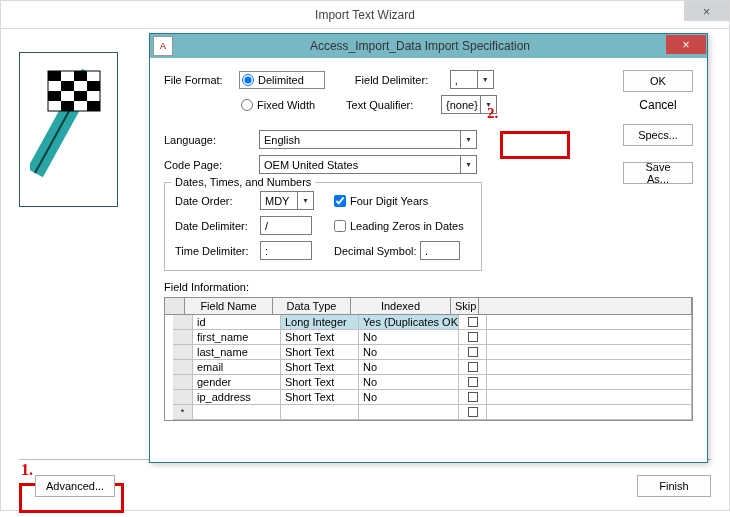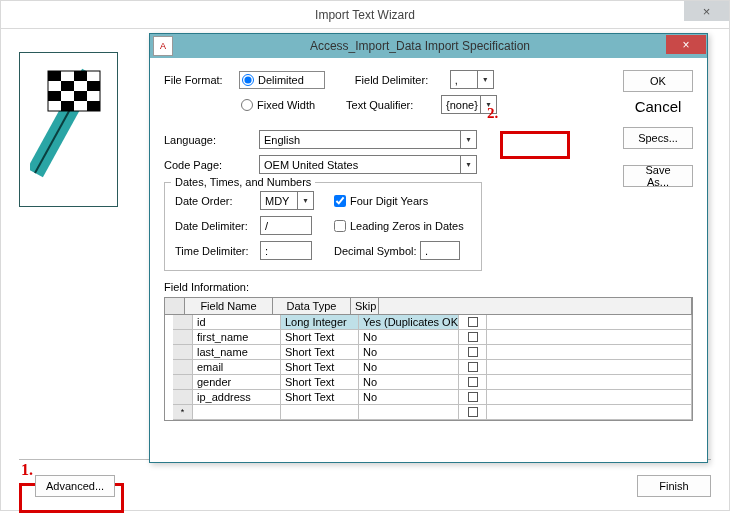--- a/index.html
+++ b/index.html
@@ -47,21 +47,21 @@
 input[type=checkbox] { width: 12px; height: 12px; margin: 0 4px 0 0; }
 
 .combo { border: 1px solid #7a7a7a; background: #fff; font-size: 11px; height: 19px; display: inline-flex; align-items: center; padding: 0 0 0 4px; position: relative; }
 .combo .arrow { border-left: 1px solid #7a7a7a; width: 16px; height: 100%; display: flex; align-items: center; justify-content: center; font-size: 8px; color: #333; margin-left: auto; }
 .combo .val { flex: 1; }
 
 .txt-input { border: 1px solid #7a7a7a; background: #fff; font-size: 11px; height: 19px; padding: 0 4px; width: 52px; }
 
 .right-buttons { position: absolute; right: 14px; top: 12px; width: 70px; display: flex; flex-direction: column; gap: 6px; }
 .right-buttons .btn { width: 70px; min-width: 70px; }
-.cancel-link { font-size: 15px; text-align: center; cursor: pointer; }
+.cancel-link { font-size: 12px; text-align: center; cursor: pointer; }
 
 .fieldset { border: 1px solid #bbb; padding: 8px 10px 10px 10px; margin-top: 8px; position: relative; }
 .fieldset-legend { position: absolute; top: -7px; left: 6px; background: #fff; padding: 0 4px; font-size: 11px; }
 
 .field-info-lbl { margin-top: 10px; margin-bottom: 4px; }
 
 .grid { border: 1px solid #909090; width: 100%; font-size: 11px; }
 .grid-head { display: flex; background: #f2f2f2; border-bottom: 1px solid #909090; }
 .grid-head div { border-right: 1px solid #909090; padding: 2px 4px; text-align: center; }
 .grid-body .grow { display: flex; border-bottom: 1px solid #c0c0c0; height: 15px; align-items: stretch; margin-left: 8px; }
@@ -211,20 +211,21 @@
         </div>
       </div>
 
       <div class="field-info-lbl">Field Information:</div>
 
       <div class="grid">
         <div class="grid-head">
           <div class="col-sel"></div>
           <div class="col-name">Field Name</div>
           <div class="col-type">Data Type</div>
+          <div class="col-idx">Indexed</div>
           <div class="col-skip">Skip</div>
           <div class="col-rest"></div>
         </div>
         <div class="grid-body" id="grid-body">
             <div class="grow">
               <div class="col-sel"></div>
               <div class="col-name">id</div>
               <div class="col-type cell-hl">Long Integer</div>
               <div class="col-idx cell-hl">Yes (Duplicates OK)</div>
               <div class="col-skip">

